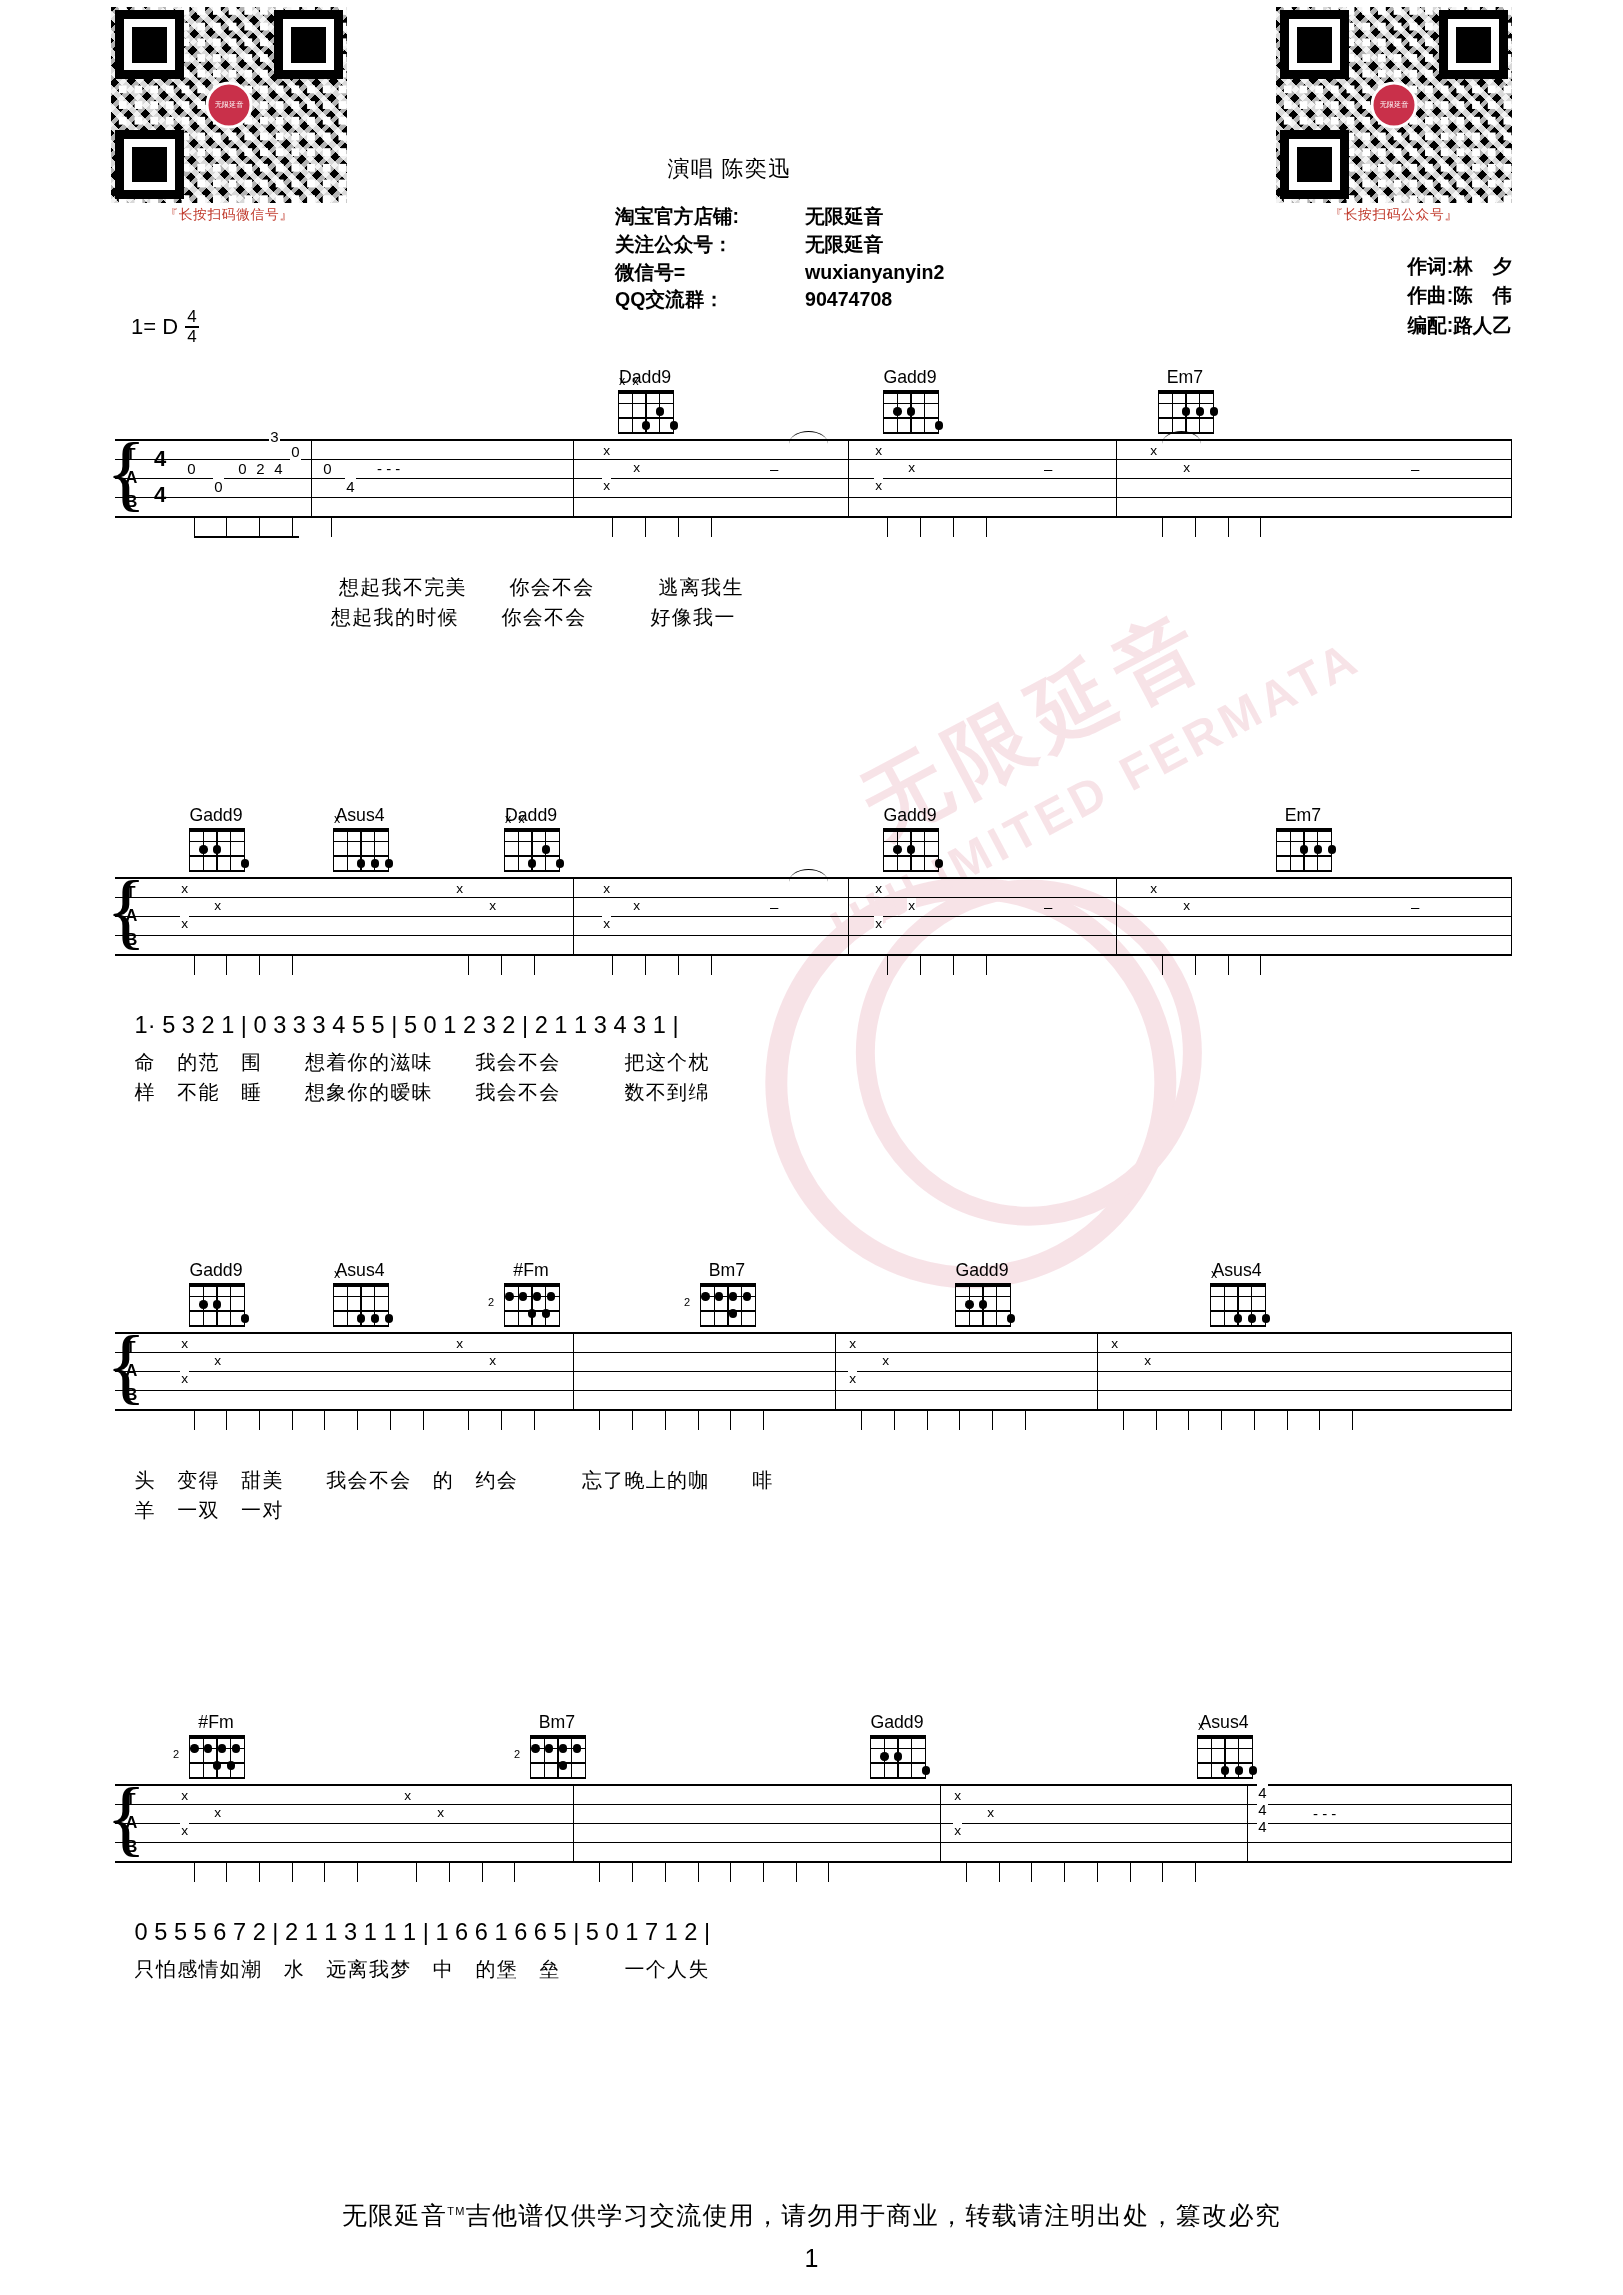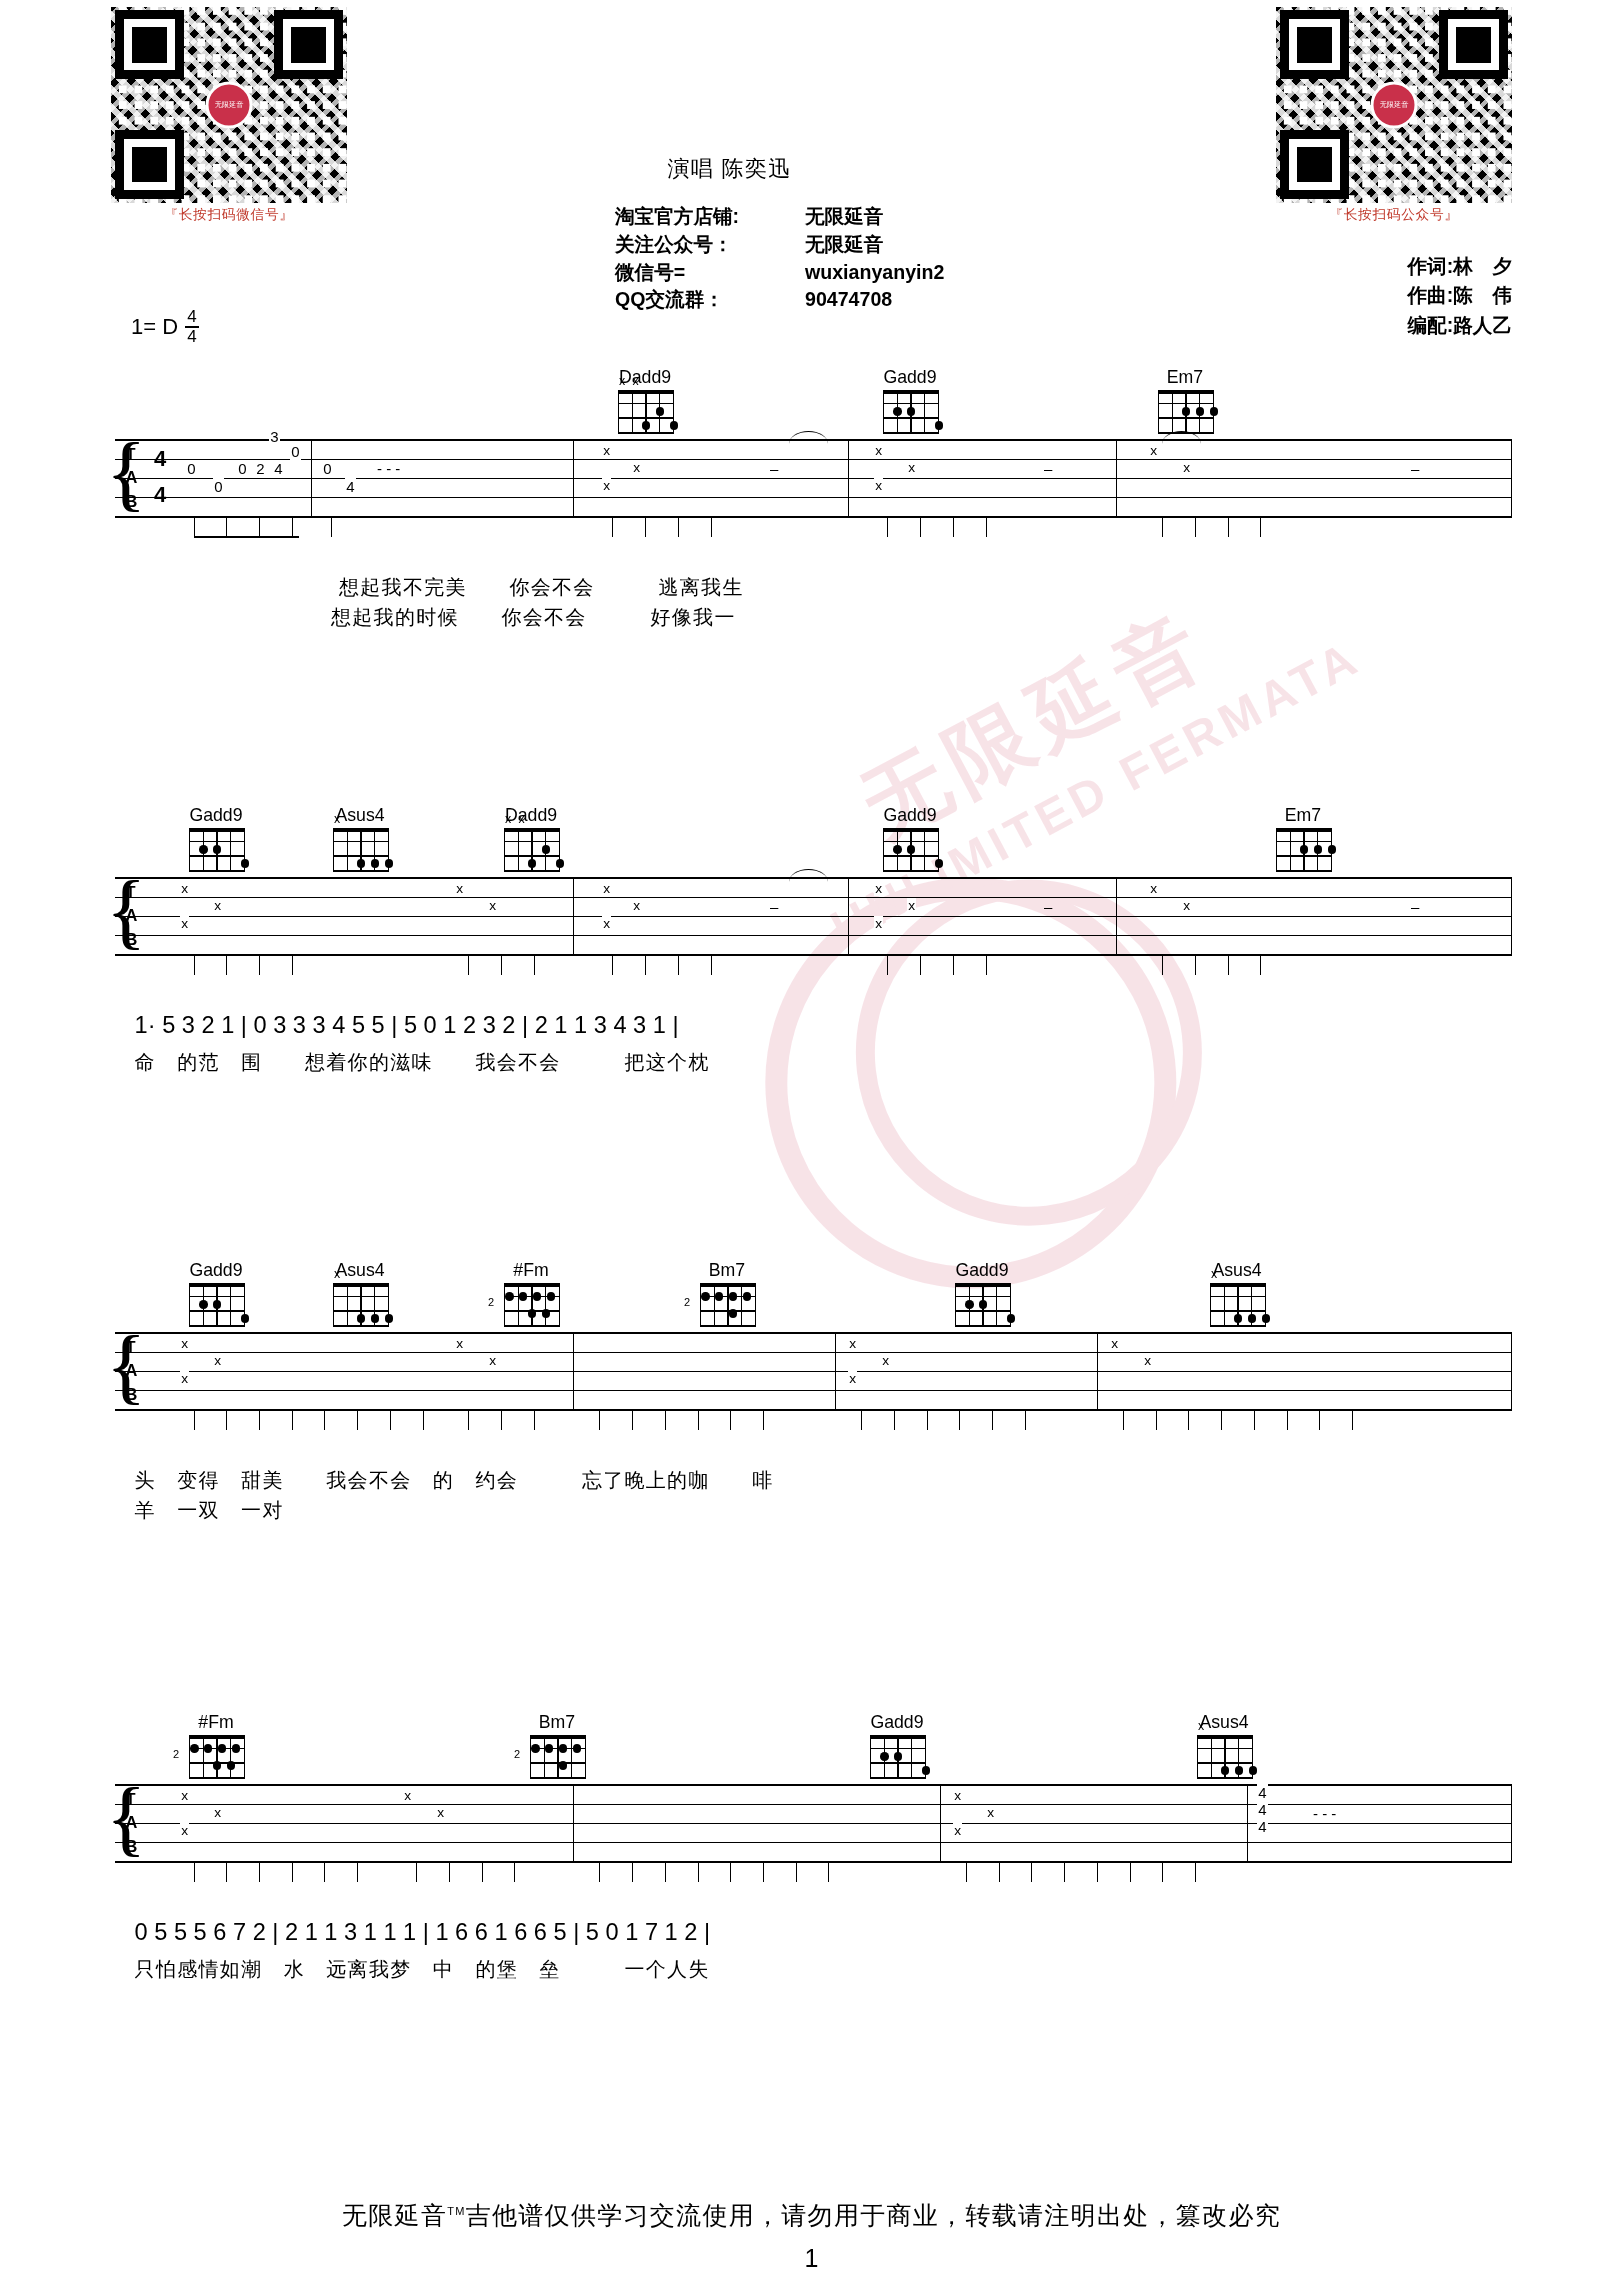--- a/index.html
+++ b/index.html
@@ -360,20 +360,23 @@
         <div class="stem" style="left:1145px;"></div>
     </div>
 
     <div class="lyrics">
       <div class="numline">
         <span style="left:19.6px;">1· 5 3 2 1 | 0 3 3 3 4 5 5 | 5 0 1 2 3 2 | 2 1 1 3 4 3 1 |</span>
       </div>
       <div class="lyricline">
         <span style="left:19.6px;">命　的范　围　　想着你的滋味　　我会不会　　　把这个枕</span>
       </div>
+      <div class="lyricline">
+        <span style="left:19.6px;">样　不能　睡　　想象你的暧昧　　我会不会　　　数不到绵</span>
+      </div>
     </div>
   </div>
 
   <div class="system" style="top:1260px;">
     <div class="chordrow">
       <div class="chord" style="left:52px;">
         <div class="nm">Gadd9</div>
         <div class="dia">
             <div class="grid"></div>
             <div class="nut"></div>

